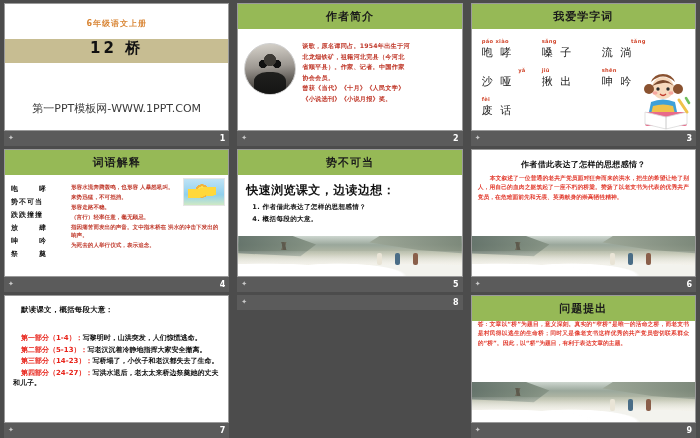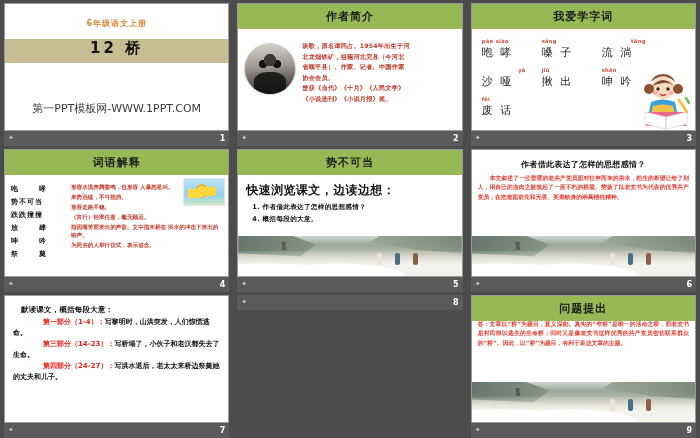--- a/index.html
+++ b/index.html
@@ -190,24 +190,24 @@
     text-align:justify; padding:0 6px;
   }
   .redpara .ind { text-indent:12px; display:block; }
   .centerq {
     text-align:center; font-size:8px; font-weight:bold; color:#111;
     margin:9px 0 4px 0; letter-spacing:.3px;
   }
 
   
   .s7body { flex:1; padding:9px 7px 4px 8px; }
-  .s7 .l0 { font-size:7.4px; font-weight:bold; color:#111; margin-bottom:2px; letter-spacing:.3px;padding-left:8px;}
+  .s7 .l0 { font-size:7.4px; font-weight:bold; color:#111; margin-bottom:18px; letter-spacing:.3px;padding-left:8px;}
   .s7 .ln { font-size:7px; color:#111; line-height:1.5; margin-bottom:1px; font-weight:bold;}
   .s7 .ln .hl { color:#e8241b; }
-  .s7 .ln .in { margin-left:30px; }
+  .s7 .ln .in { margin-left:8px; }
 
   
   .s8body { flex:1; position:relative; background:#fff; overflow:hidden; }
   .ph {
     position:absolute; border:2px solid #fff;
     box-shadow:0 0 3px rgba(0,0,0,.45);
   }
   .ph.a { left:2px;  top:22px; width:26px;  height:62px;
           background:linear-gradient(160deg,#caa988,#9c6f52 60%,#6b4a37); }
   .ph.b { left:16px; top:26px; width:30px;  height:56px;
@@ -425,20 +425,23 @@
   </div>
 
   <div class="cell">
     <div class="slide s7">
       <div class="s7body">
         <div class="l0">默读课文，概括每段大意：</div>
         <div class="ln">
           <span class="hl in">第一部分（1-4）：</span><span>写黎明时，山洪突发，人们惊慌逃命。</span>
         </div>
         <div class="ln">
+          <span class="hl in">第二部分（5-13）：</span><span>写老汉沉着冷静地指挥大家安全撤离。</span>
+        </div>
+        <div class="ln">
           <span class="hl in">第三部分（14-23）：</span><span>写桥塌了，小伙子和老汉都失去了生命。</span>
         </div>
         <div class="ln">
           <span class="hl in">第四部分（24-27）：</span><span>写洪水退后，老太太来桥边祭奠她的丈夫和儿子。</span>
         </div>
       </div>
     </div>
     <div class="footer">
       <span class="f-icon">✦</span>
       <span class="f-num">7</span>

